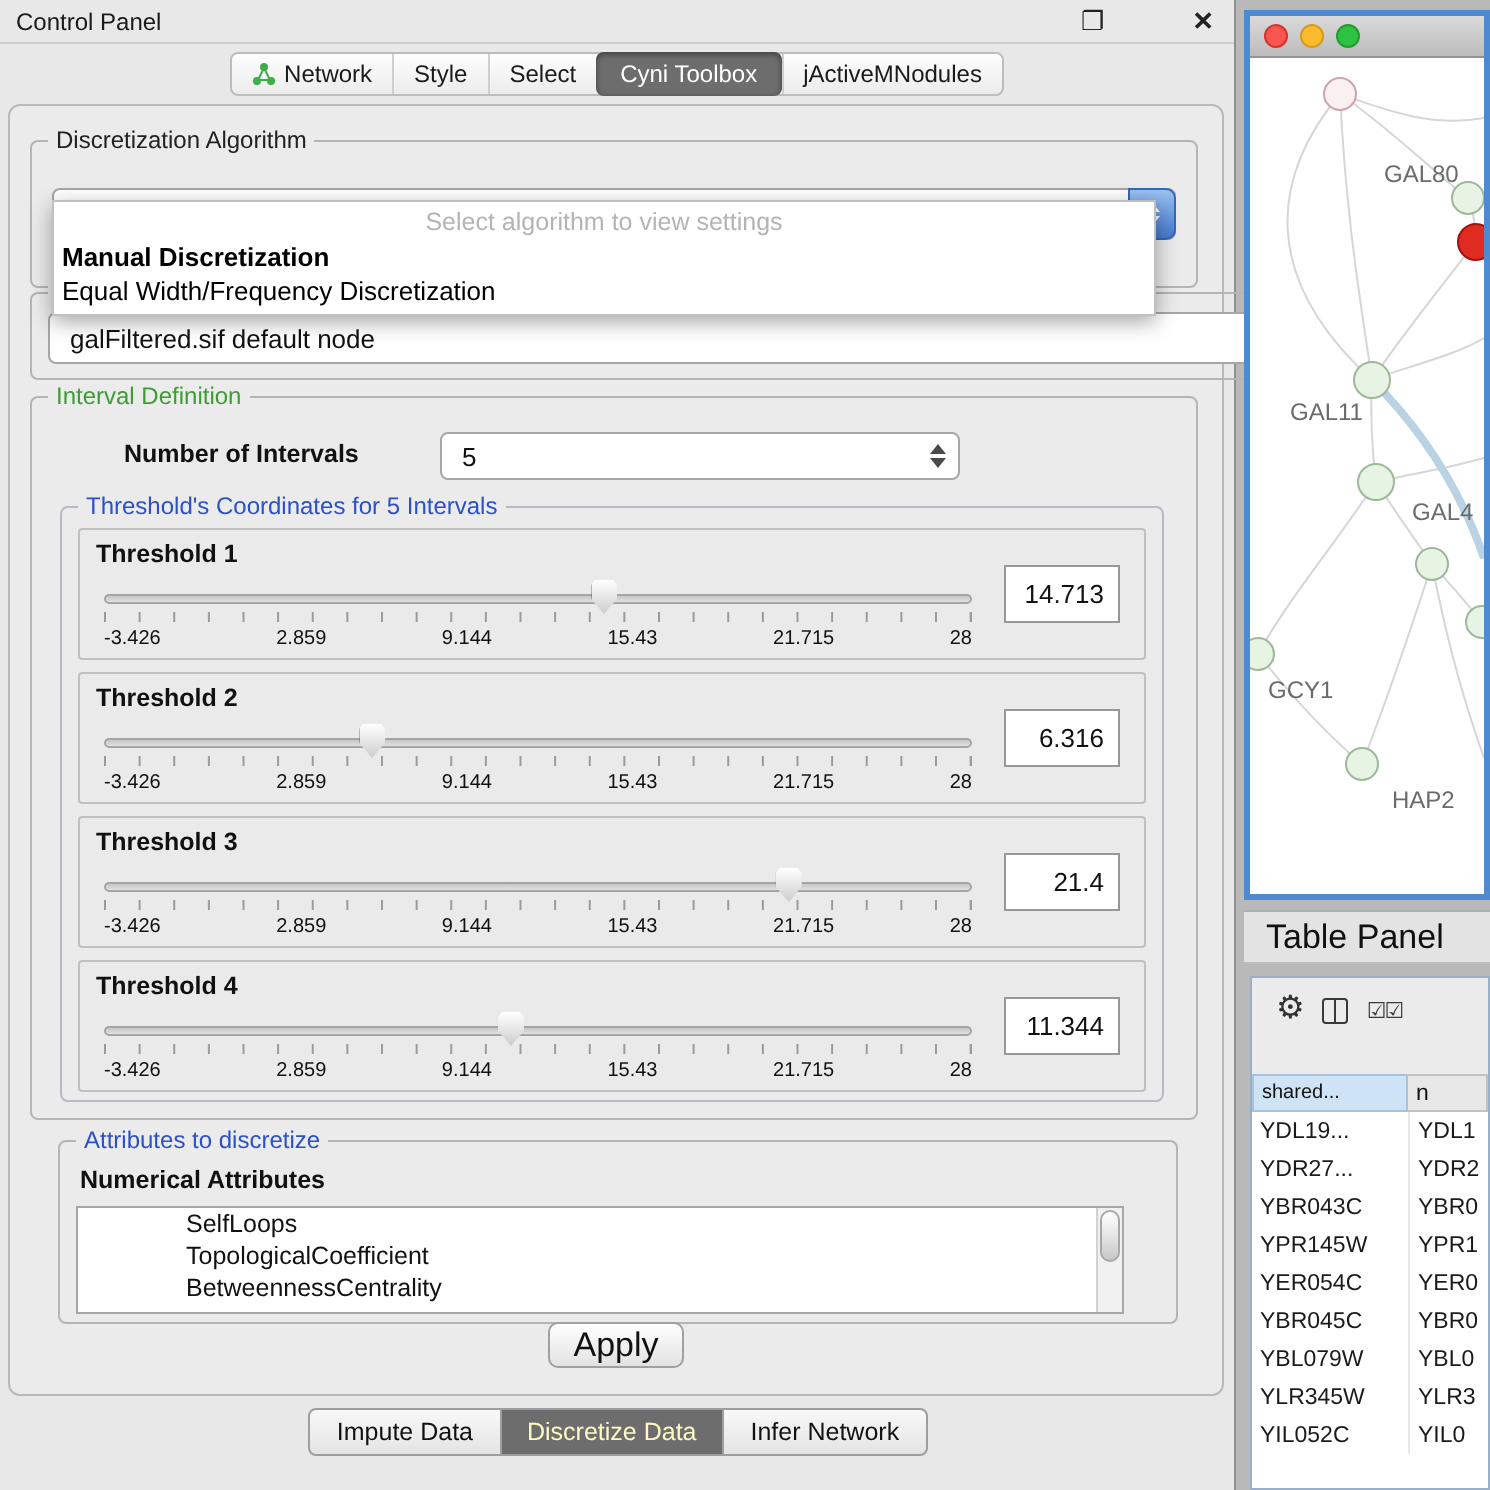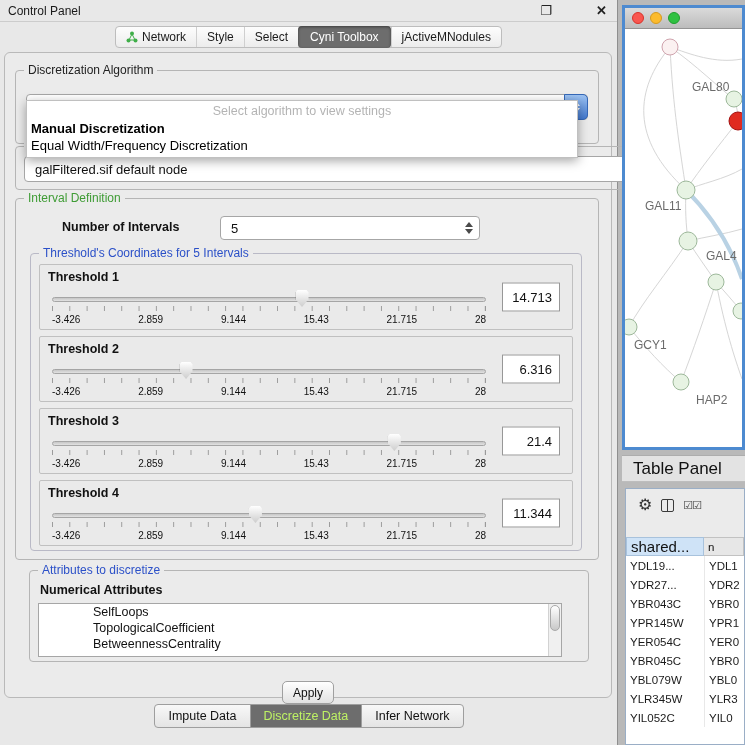--- a/index.html
+++ b/index.html
@@ -148,37 +148,37 @@
   .vscroll {
     position: absolute; right: 0; top: 0; bottom: 0; width: 13px;
     background: #f0f0f0; border-left: 1px solid #d2d2d2;
   }
   .vthumb {
     position: absolute; top: 1px; left: 1px; right: 1px; height: 26px;
     background: linear-gradient(#ffffff, #c8c8c8); border: 1px solid #a8a8a8; border-radius: 6px;
   }
 
   .apply-btn {
-    position: absolute; top: 628px; left: 50%; transform: translateX(-50%);
-    width: 52px; height: 23px;
+    position: absolute; top: 608px; left: 50%; transform: translateX(-50%);
+    width: 68px; height: 23px;
     background: linear-gradient(#ffffff, #e2e2e2);
     border: 1px solid #a0a0a0; border-radius: 5px;
     display: flex; align-items: center; justify-content: center;
-    font-size: 12px; color: #111;
+    font-size: 17px; color: #111;
   }
 
   .bottom-tabs { position: absolute; top: 704px; left: 0; width: 618px; display: flex; justify-content: center; }
   .btab {
     padding: 4px 13px; font-size: 12.5px; color: #111;
     border: 1px solid #9e9e9e; background: linear-gradient(#f8f8f8, #e4e4e4);
     margin-left: -1px; white-space: nowrap;
   }
   .btab:first-child { border-radius: 4px 0 0 4px; margin-left: 0; }
   .btab:last-child { border-radius: 0 4px 4px 0; }
-  .btab.active { background: #6d6d6d; color: #bef264; }
+  .btab.active { background: #6d6d6d; color: #fef9c3; }
 
   
   .network-window {
     position: absolute; left: 622px; top: 5px; width: 123px; height: 445px;
     border: 3px solid #4d8ad0; background: #fff; overflow: hidden;
   }
   .net-titlebar {
     height: 21px; background: linear-gradient(#dadada, #bcbcbc);
     border-bottom: 1px solid #949494;
     display: flex; align-items: center; gap: 6px; padding-left: 7px;
@@ -205,21 +205,21 @@
   .gear-icon { font-size: 16px; color: #333; line-height: 1; }
   .columns-icon {
     width: 13px; height: 13px; border: 1.5px solid #3a3a3a; border-radius: 2px;
     background: linear-gradient(to right, transparent 44%, #3a3a3a 44%, #3a3a3a 56%, transparent 56%);
   }
   .check-icons { font-size: 11px; color: #3a3a3a; letter-spacing: -1px; }
   .tw-table { position: absolute; left: 0; top: 48px; right: 0; bottom: 0; background: #fff; }
   .tw-header { display: flex; height: 19px; }
   .hc1 {
     width: 78px; background: #cfe3f7; border: 1px solid #a8c2dc;
-    font-size: 15px; display: flex; align-items: center; padding-left: 4px; color: #111;
+    font-size: 10px; display: flex; align-items: center; padding-left: 4px; color: #111;
   }
   .hc2 {
     flex: 1; background: #e7e7e7; border: 1px solid #c2c2c2; border-left: none;
     font-size: 11.5px; display: flex; align-items: center; padding-left: 4px; color: #111;
   }
   .tw-row { display: flex; height: 19px; font-size: 11.5px; color: #1a1a1a; }
   .tw-row .c1 { width: 78px; padding-left: 4px; display: flex; align-items: center; white-space: nowrap; }
   .tw-row .c2 { flex: 1; padding-left: 4px; display: flex; align-items: center; border-left: 1px solid #e8e8e8; white-space: nowrap; }
 </style>
 </head>

